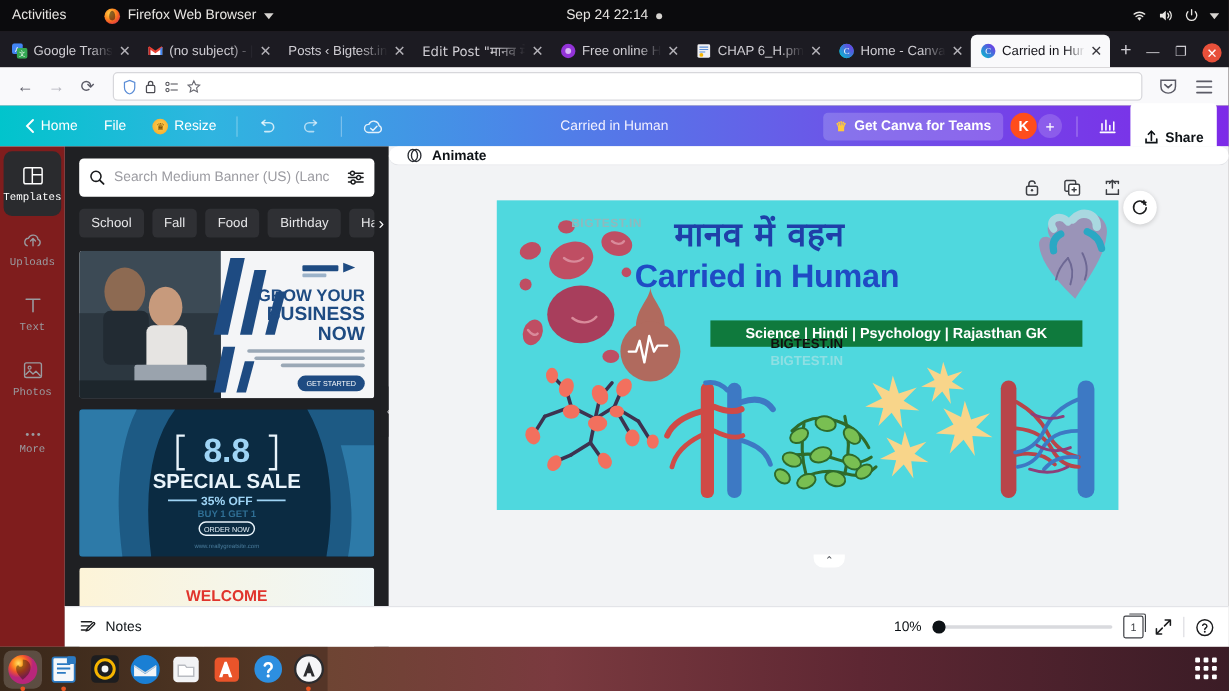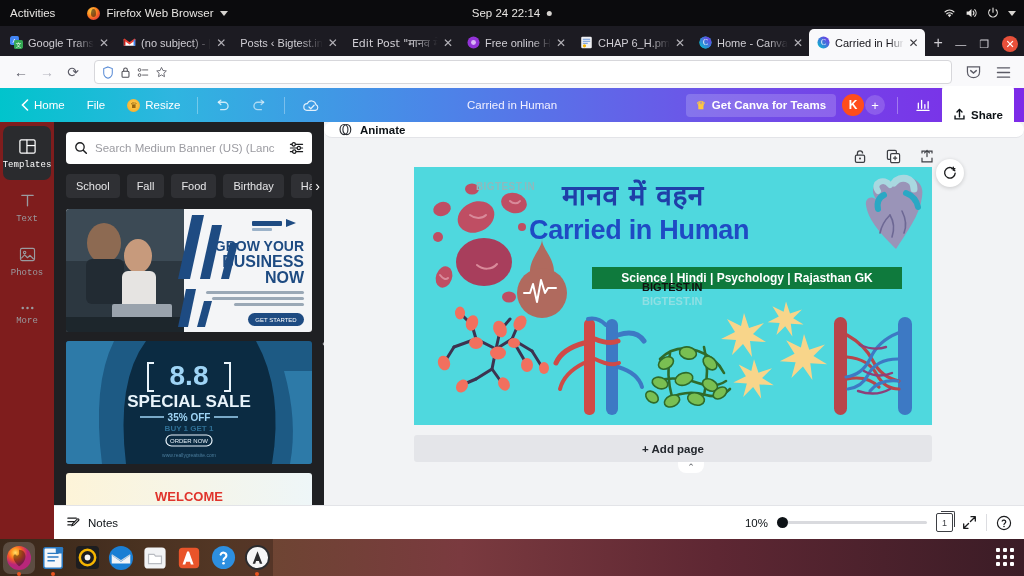--- a/index.html
+++ b/index.html
@@ -423,20 +423,27 @@
         <div class="rail-item active">
           <svg width="19" height="19" viewBox="0 0 20 20">
             <rect x="2" y="3" width="16" height="14" rx="1.6" fill="none" stroke="currentColor" stroke-width="1.3"></rect>
             <path d="M9.4 3v14" stroke="currentColor" stroke-width="1.3"></path>
             <path d="M9.4 9h8.6" stroke="currentColor" stroke-width="1.3"></path>
           </svg>
           <span>Templates</span>
         </div>
         <div class="rail-item">
           <svg width="19" height="19" viewBox="0 0 20 20">
+            <path d="M5.4 14.6A3.4 3.4 0 0 1 6 7.9a4.4 4.4 0 0 1 8.4 1 3 3 0 0 1-.4 5.7" fill="none" stroke="currentColor" stroke-width="1.2"></path>
+            <path d="M10 14.6V8.4M7.8 10.4L10 8.2l2.2 2.2" fill="none" stroke="currentColor" stroke-width="1.2" stroke-linecap="round" stroke-linejoin="round"></path>
+          </svg>
+          <span>Uploads</span>
+        </div>
+        <div class="rail-item">
+          <svg width="19" height="19" viewBox="0 0 20 20">
             <path d="M4 4.6h12M10 4.6v11" stroke="currentColor" stroke-width="1.4" stroke-linecap="round"></path>
           </svg>
           <span>Text</span>
         </div>
         <div class="rail-item">
           <svg width="19" height="19" viewBox="0 0 20 20">
             <rect x="2.6" y="3.6" width="14.8" height="12.8" rx="1.6" fill="none" stroke="currentColor" stroke-width="1.2"></rect>
             <circle cx="7" cy="7.8" r="1.3" fill="none" stroke="currentColor" stroke-width="1.1"></circle>
             <path d="M3.4 14l3.6-3.6 3 3 2.6-2.4 4 4" fill="none" stroke="currentColor" stroke-width="1.2" stroke-linejoin="round"></path>
           </svg>
@@ -736,21 +743,20 @@
             <div class="d-wm1">BIGTEST.IN</div>
             <div class="d-title-hi">मानव में वहन</div>
             <div class="d-title-en">Carried in Human</div>
             <div class="d-greenbar">
               <span>Science | Hindi | Psychology | Rajasthan GK</span>
             </div>
             <div class="d-wm2">BIGTEST.IN</div>
             <div class="d-wm3">BIGTEST.IN</div>
           </div>
 
-          <div class="addpage">+ Add page</div>
           <div class="notch">⌃</div>
         </div>
       </div>
     </div>
 
     <div class="botbar">
       <div class="notes">
         <svg width="15" height="15" viewBox="0 0 16 16">
           <path d="M2 3.4h9M2 7h7M2 10.6h5" stroke="#1b1c1e" stroke-width="1.3" stroke-linecap="round"></path>
           <path d="M13.6 5.6l-5.2 5.2-2 .6.6-2 5.2-5.2a1 1 0 0 1 1.4 1.4z" fill="none" stroke="#1b1c1e" stroke-width="1.2"></path>

